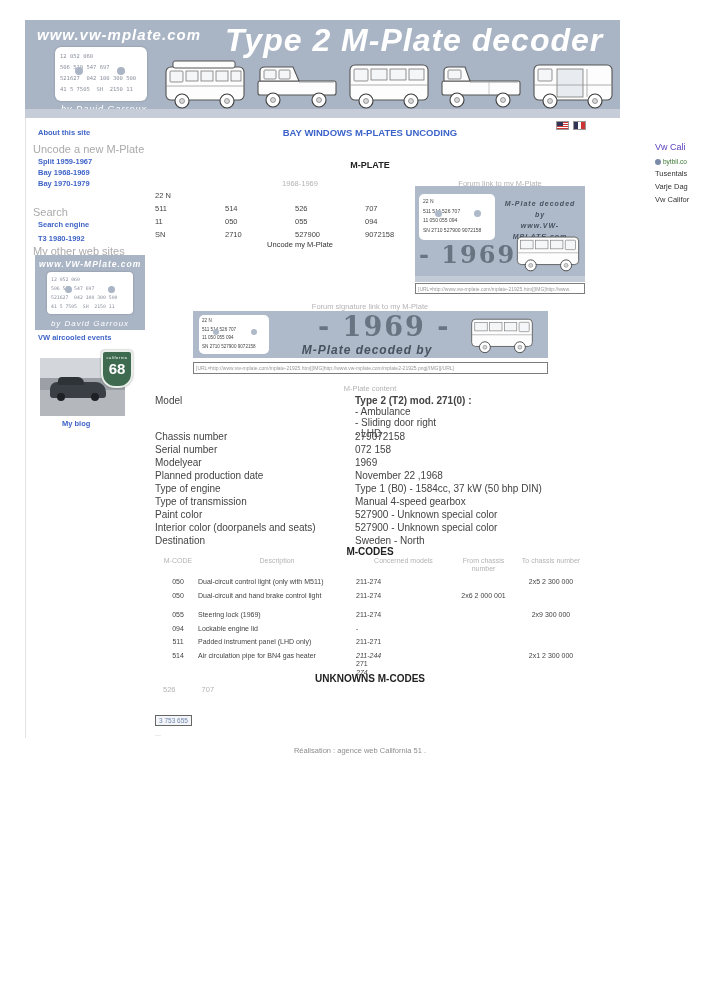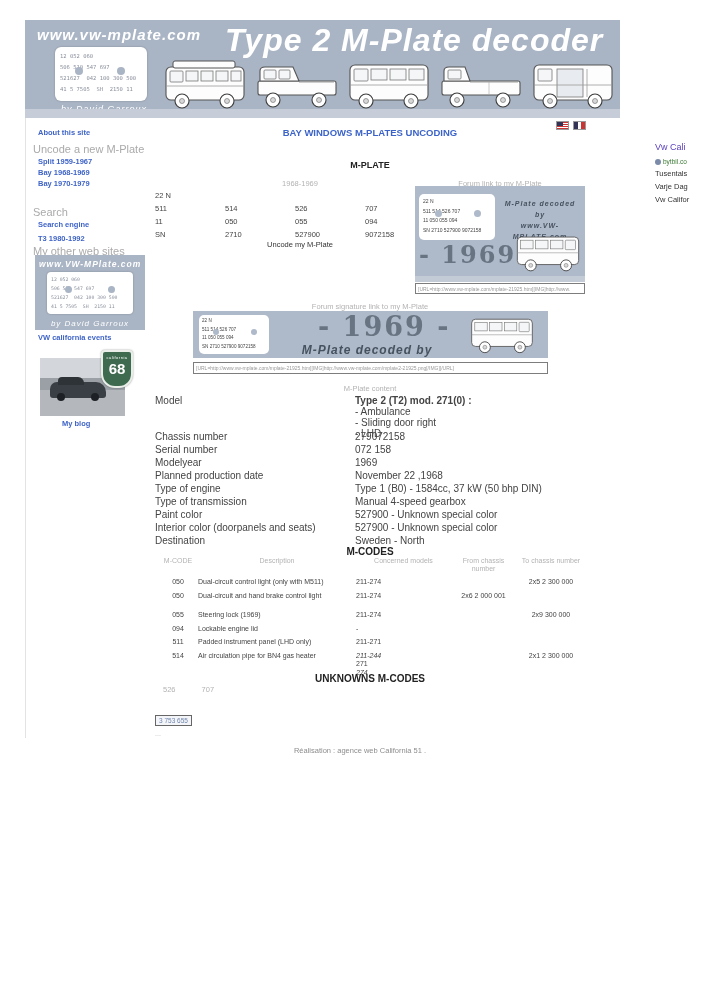--- a/index.html
+++ b/index.html
@@ -225,21 +225,21 @@
     <div class="plate-card sb-card">
       <div class="pl">12 052 060</div>
       <div class="pl">506 510 547 697</div>
       <div class="pl">521627  042 100 300 500</div>
       <div class="pl">41 5 7505  SH  2150 11</div>
       <div class="hole" style="left:18px; top:14px; width:7px; height:7px;"></div>
       <div class="hole" style="right:18px; top:14px; width:7px; height:7px;"></div>
     </div>
     <div class="sb-byline hand">by David Garroux</div>
   </div>
-  <div class="sb-link" style="left:38px; top:333px;">VW california events</div>
+  <div class="sb-link" style="left:38px; top:333px;">VW aircooled events</div>
 
   <div class="photo">
     <div class="car">
       <div class="wheel" style="left:7px;"></div>
       <div class="wheel" style="right:7px;"></div>
     </div>
     <div class="badge">
       <div class="b-top">california</div>
       <div class="b-num">68</div>
     </div>

